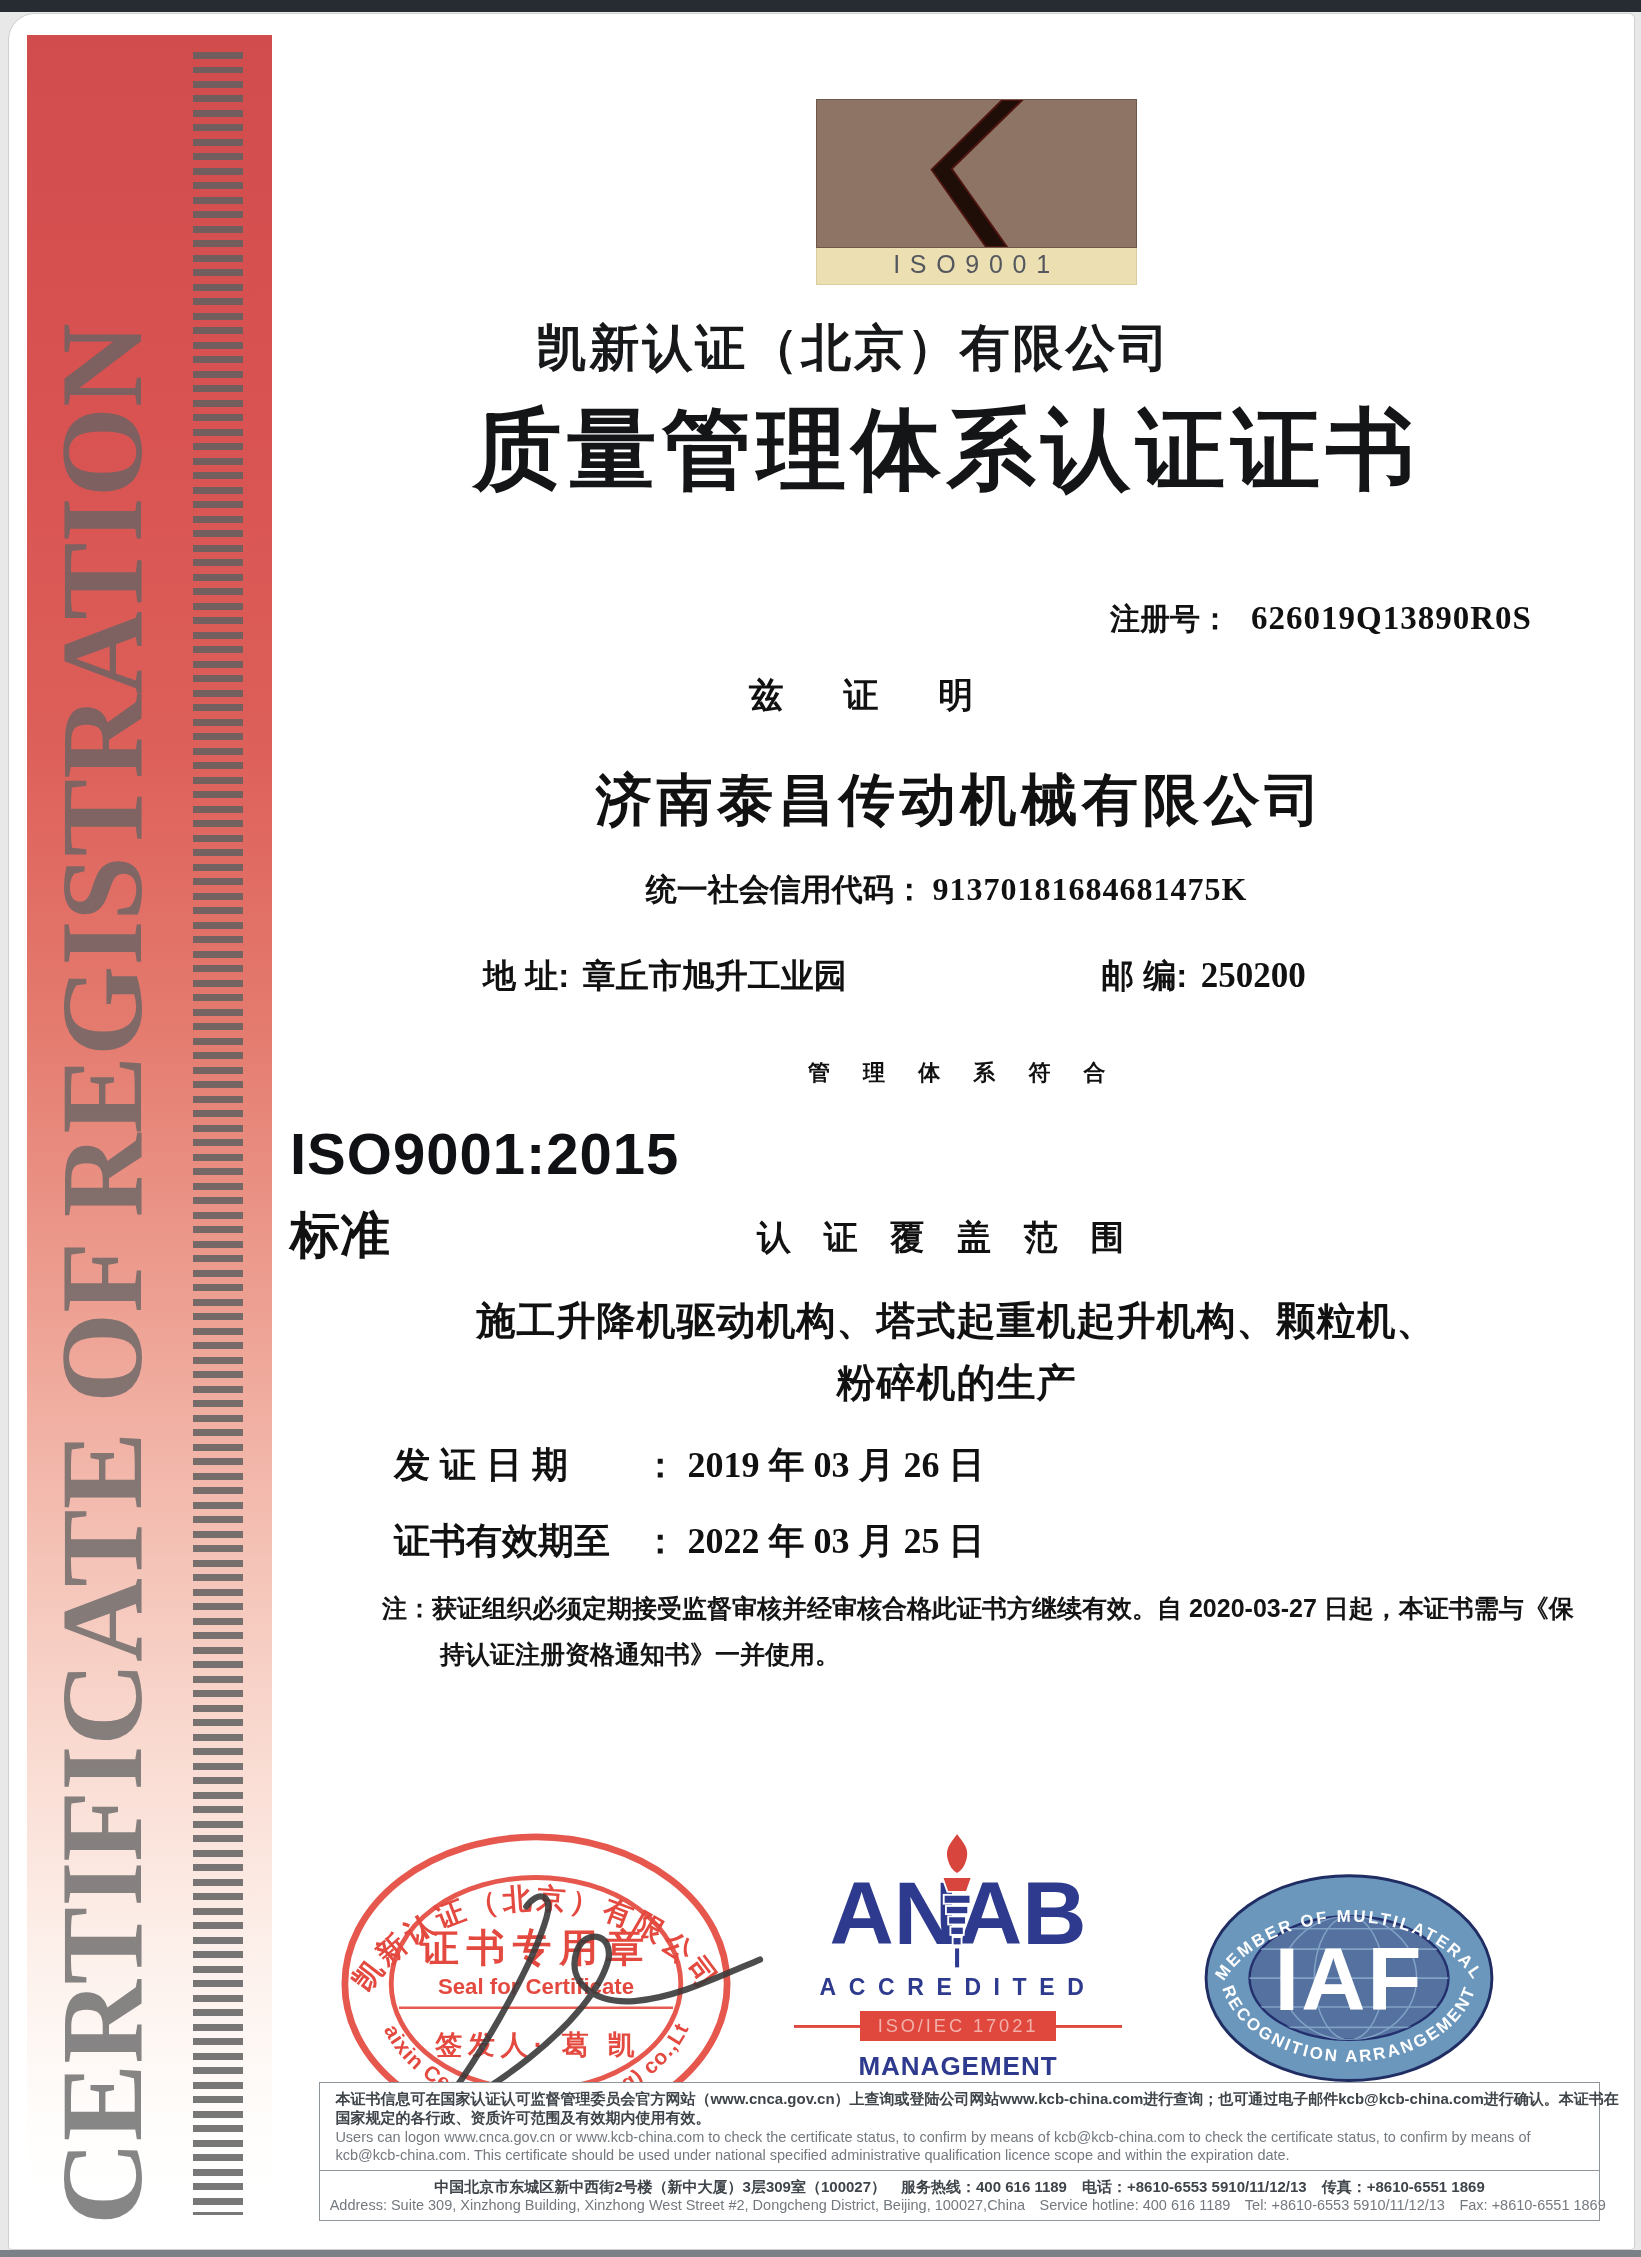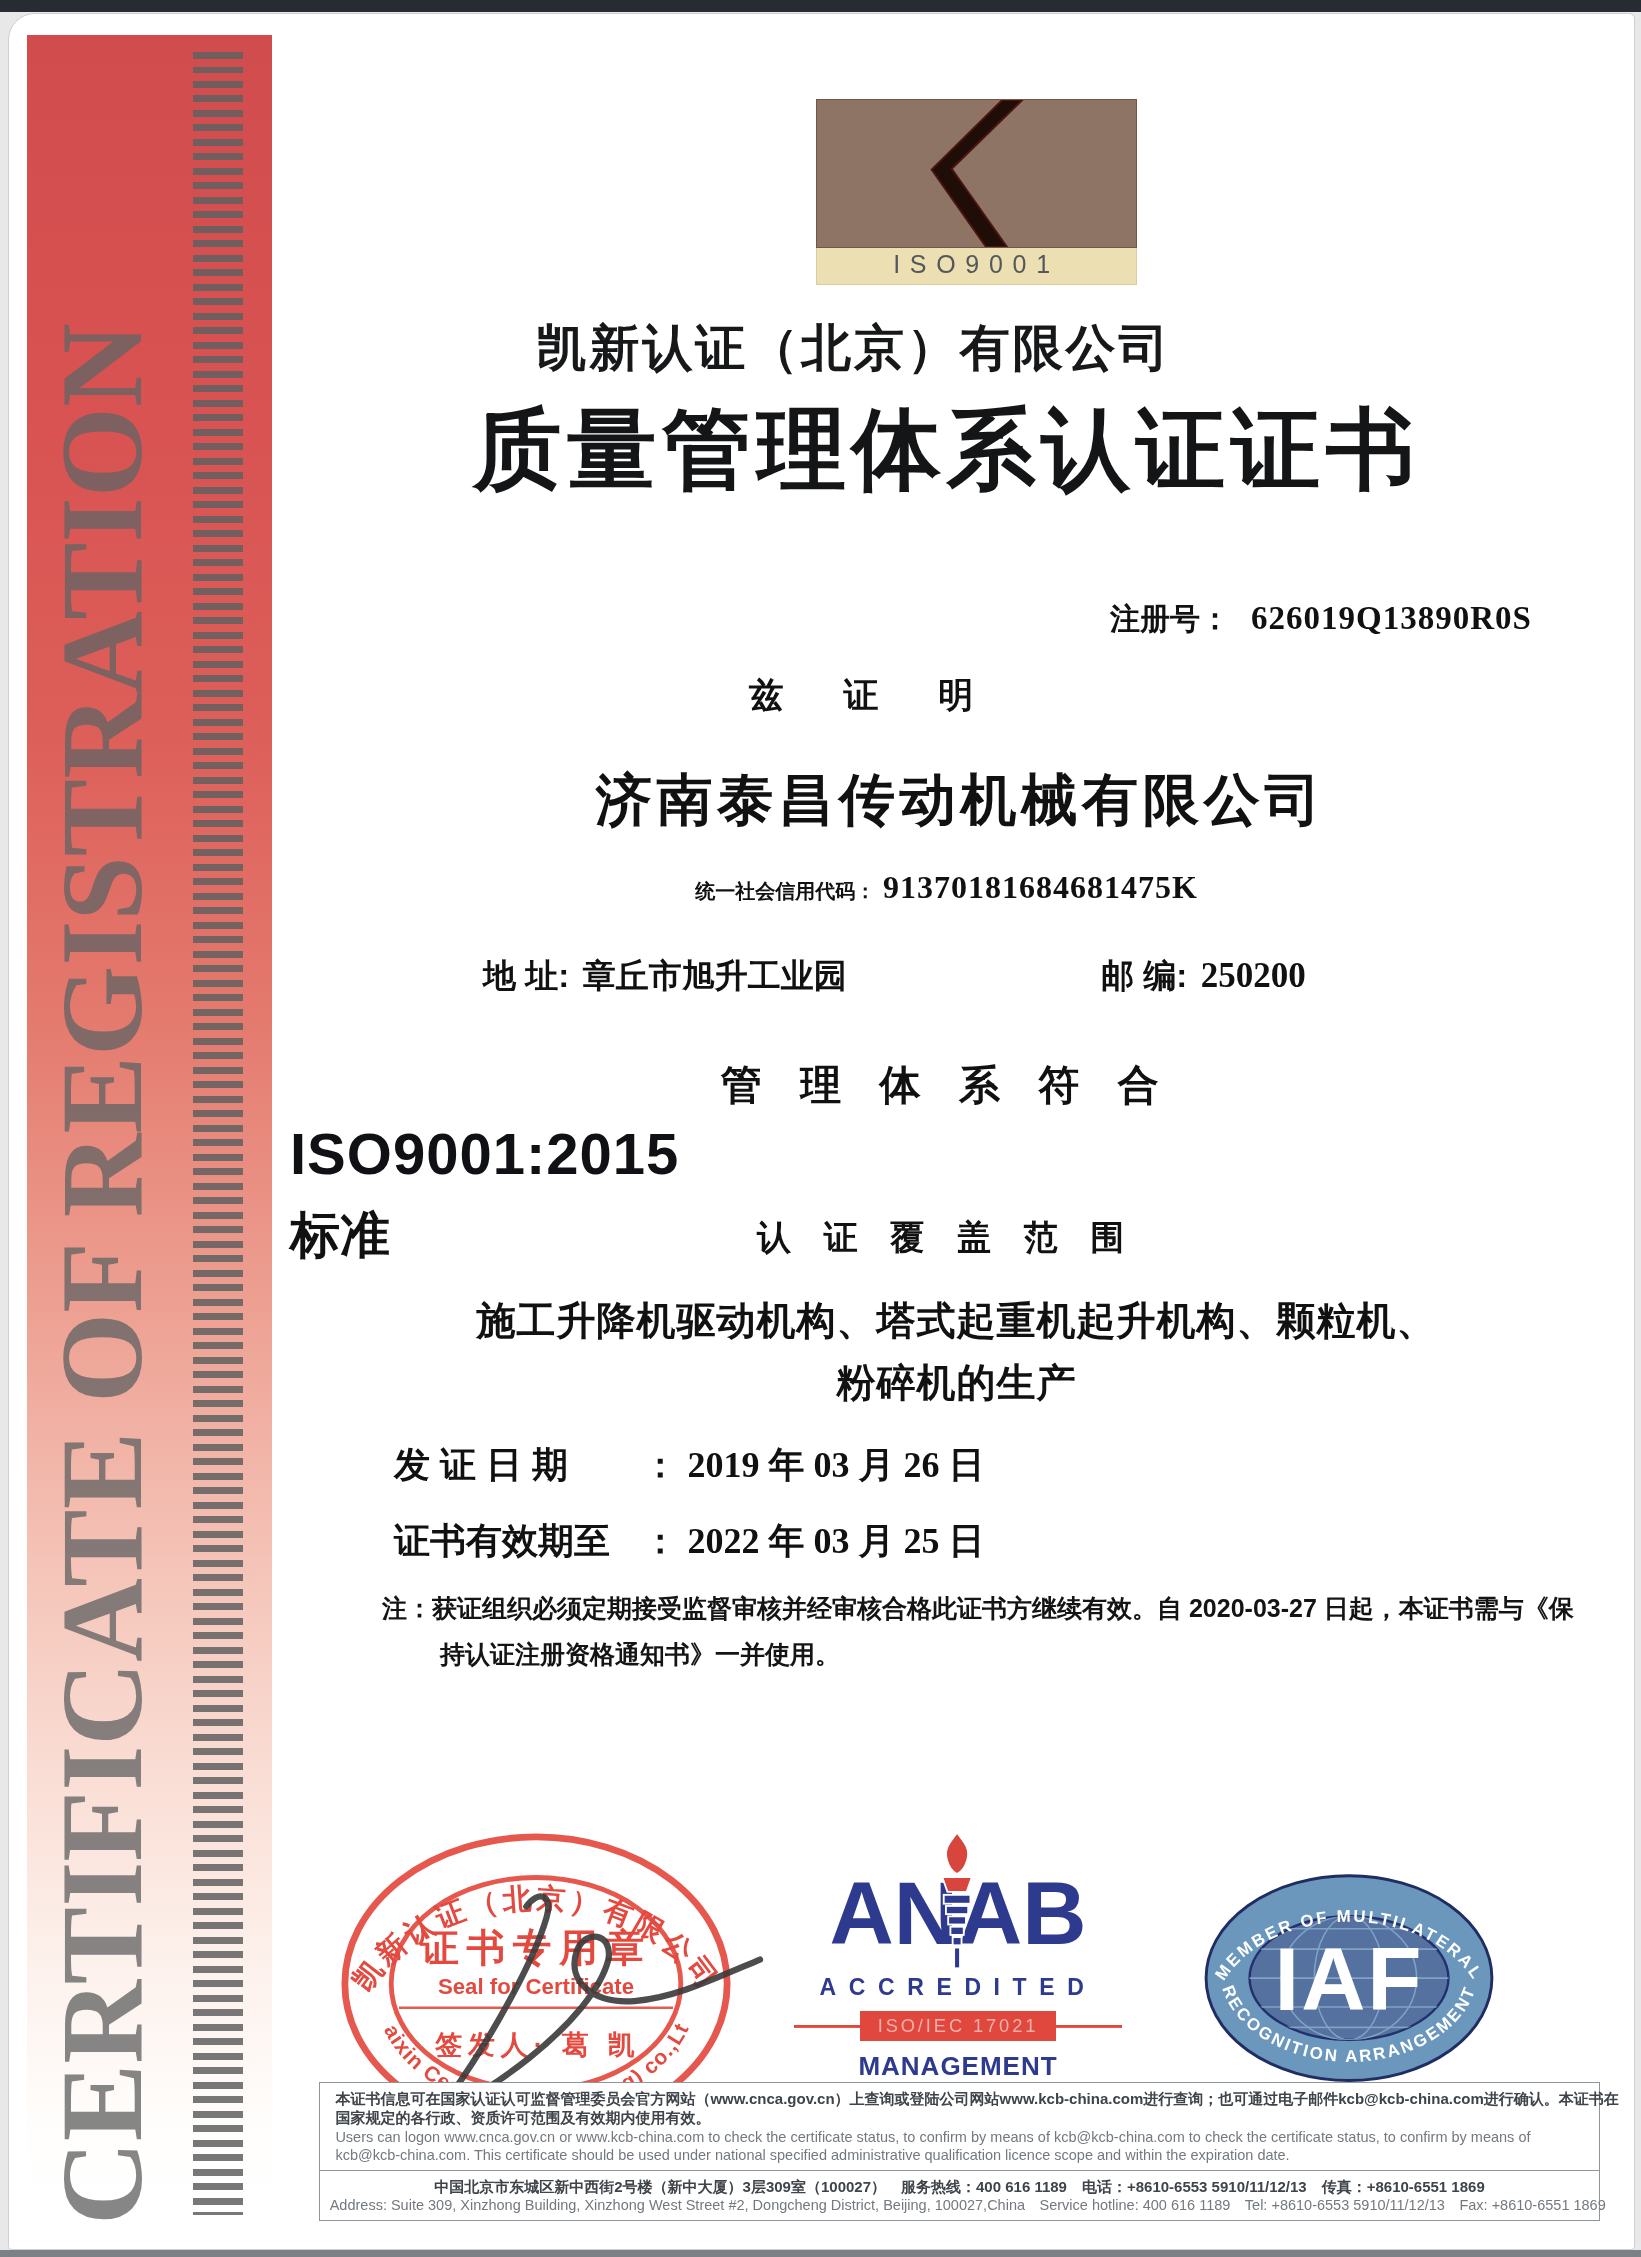--- a/index.html
+++ b/index.html
@@ -50,28 +50,28 @@
   .title{position:absolute;left:290px;top:390px;width:1313px;margin:0;text-align:center;
     font-size:89px;font-weight:700;letter-spacing:5.8px;color:#141517;}
   .reg-row{position:absolute;left:1110px;top:599px;display:flex;align-items:baseline;gap:21px;}
   .reg-label{font-size:30px;font-weight:700;}
   .reg-number{font-family:"Liberation Serif","DejaVu Serif",serif;font-size:33px;font-weight:700;letter-spacing:1px;}
   .certify-stmt{position:absolute;left:270px;top:672px;width:1207px;text-align:center;
     font-size:35px;font-weight:700;letter-spacing:25px;}
   .company{position:absolute;left:304px;top:763px;width:1313px;text-align:center;
     font-size:56px;font-weight:700;letter-spacing:4.8px;}
   .credit{position:absolute;left:290px;top:869px;width:1313px;display:flex;justify-content:center;align-items:baseline;gap:7.7px;}
-  .credit .lbl{font-size:20px;font-weight:600;}
+  .credit .lbl{font-size:31px;font-weight:600;}
   .serif-num{font-family:"Liberation Serif","DejaVu Serif",serif;font-weight:700;font-size:32px;letter-spacing:1px;}
   .addr{position:absolute;left:483px;top:954px;font-size:33px;font-weight:700;}
   .post{position:absolute;left:1101px;top:954px;font-size:33px;font-weight:700;}
   .addr .val,.post .val{margin-left:13.5px;font-weight:700;}
   .post .val{font-family:"Liberation Serif","DejaVu Serif",serif;font-size:35px;}
-  .conform{position:absolute;left:290px;top:1058px;width:1313px;text-align:center;
-    font-size:41px;font-weight:700;letter-spacing:13.5px;}
+  .conform{position:absolute;left:307px;top:1058px;width:1313px;text-align:center;
+    font-size:22px;font-weight:700;letter-spacing:13.5px;}
   .std-row{position:absolute;left:290px;top:1120px;width:1313px;display:flex;justify-content:center;align-items:baseline;gap:15.4px;flex-direction:column;}
   .std-name{font-size:58px;font-weight:800;letter-spacing:1px;color:#101114;}
   .std-suffix{font-size:50px;font-weight:700;}
   .scope-title{position:absolute;left:290px;top:1215px;width:1313px;text-align:center;
     font-size:34px;font-weight:700;letter-spacing:11.6px;}
   .scope{position:absolute;left:406px;top:1290px;width:1101px;text-align:center;
     font-size:39px;font-weight:700;letter-spacing:1px;line-height:1.6;}
   .scope div{white-space:nowrap;}
   .dates{position:absolute;left:394px;top:1441px;}
   .date-row{display:flex;align-items:baseline;margin-bottom:27px;}

